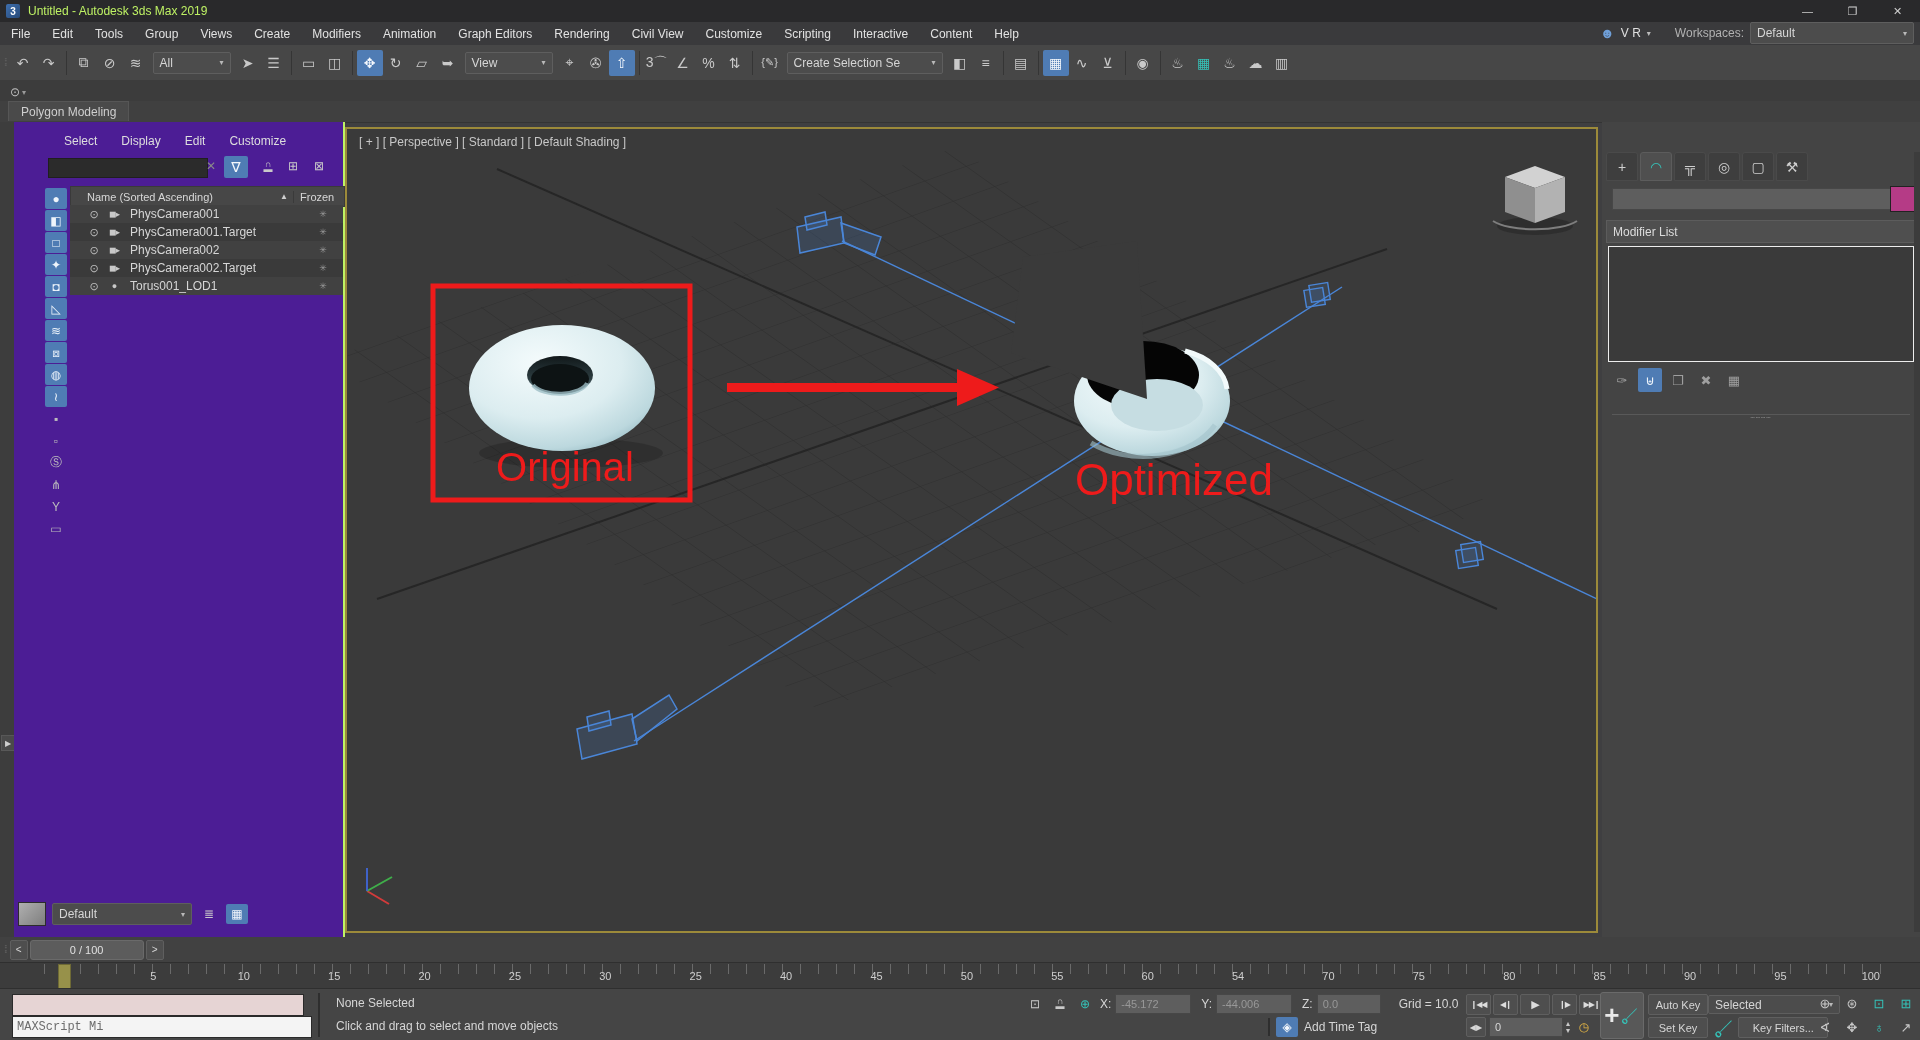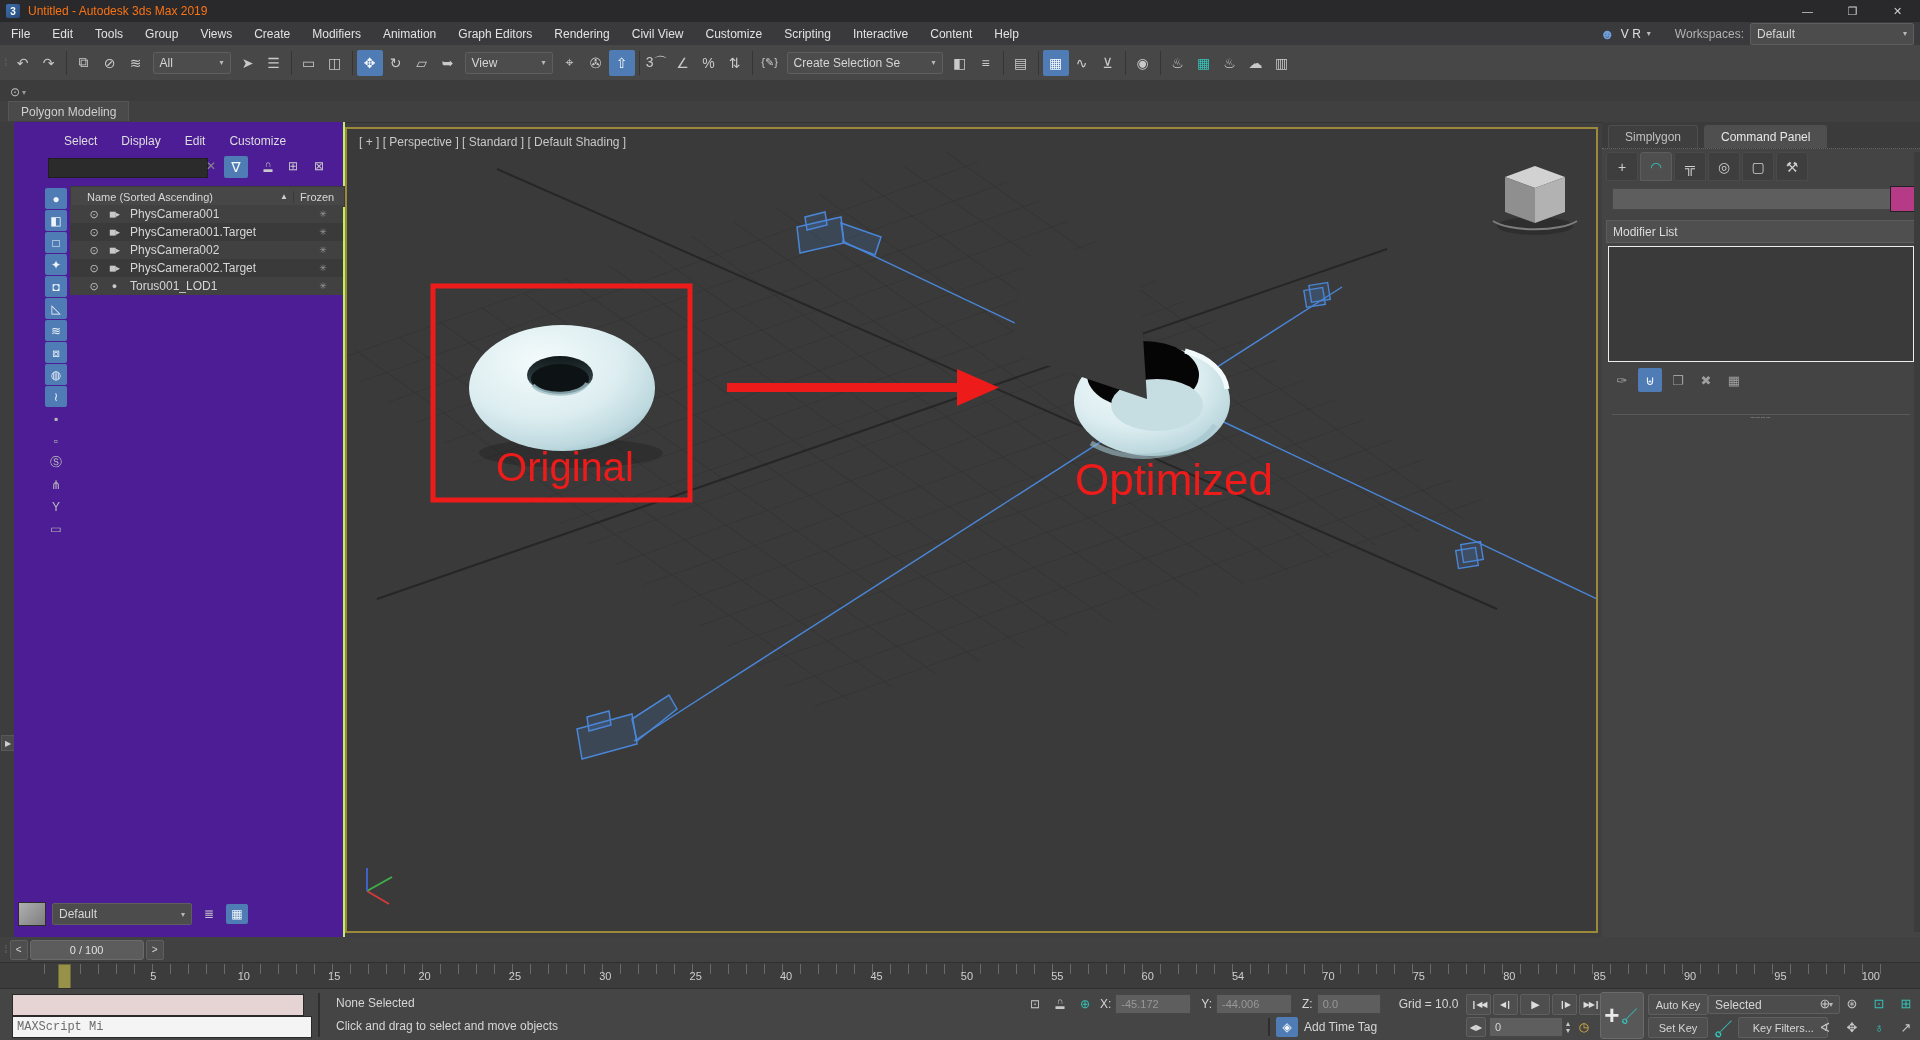--- a/index.html
+++ b/index.html
@@ -18,26 +18,26 @@
       padding:0 6px;color:#d6d6d6;font-size:12px;border-radius:2px;flex:0 0 auto;white-space:nowrap;overflow:hidden}
   .dd .car{margin-left:auto;font-size:8px;color:#b9b9b9;padding-left:8px}
   .btn{background:#4e4e4e;border:1px solid #5f5f5f;border-radius:2px;display:flex;align-items:center;
        justify-content:center;color:#d6d6d6;cursor:default;white-space:nowrap}
   .fld{background:#5e5e5e;border:1px solid #474747;color:#989898;font-size:11px;padding:0 5px;
        display:flex;align-items:center;border-radius:1px}
   .lock{display:flex;flex-direction:column;align-items:center;justify-content:center;line-height:5px;font-size:9px;color:#c9c9c9}
   .keyg{display:inline-block;transform:rotate(-45deg);color:var(--accent-teal);font-size:10px;font-weight:bold}
   
   #titlebar{left:0;top:0;width:1920px;height:22px;background:#29292b;display:flex;align-items:center}
-  #titlebar .ttl{color:#f97316;font-size:12px;margin-left:8px}
+  #titlebar .ttl{color:#bef264;font-size:12px;margin-left:8px}
   .wbtn{width:45px;height:22px;display:flex;align-items:center;justify-content:center;color:#cfcfcf;font-size:11px}
   #applogo{width:14px;height:14px;margin-left:6px;background:linear-gradient(135deg,#3e6fae,#274a79);
            color:#fff;font-size:10px;font-weight:bold;display:flex;align-items:center;justify-content:center;border-radius:2px}
   
-  #menubar{left:0;top:22px;width:1920px;height:23px;background:#3a3a3c;display:flex;align-items:center;border-bottom:3px solid #ef4444}
+  #menubar{left:0;top:22px;width:1920px;height:23px;background:#3a3a3c;display:flex;align-items:flex-start;border-bottom:3px solid #ef4444}
   #menubar .m{padding:0 11px;color:#e2e2e2;font-size:12px;height:23px;display:flex;align-items:center}
   
   #toolbar{left:0;top:45px;width:1920px;height:35px;background:#474747;display:flex;align-items:center;border-bottom:1px solid #353535}
   .grip{color:#5d5d5d;font-size:10px;letter-spacing:-2px;margin:0 4px;flex:0 0 auto}
   .tgrp{display:flex;align-items:center}
   
   #ribbontabs{left:0;top:80px;width:1920px;height:21px;background:#3c3c3c;display:flex;align-items:flex-end}
   #ribbontabs .rt{padding:2px 34px;color:#bdbdbd;font-size:12px}
   #ribbontabs .rt.active{background:#4a4a4a;border:1px solid #5c5c5c;border-bottom:none;color:#eaeaea}
   #polyrow{left:0;top:101px;width:1920px;height:21px;background:#404040;display:flex;align-items:flex-start;border-bottom:1px solid #343434}
@@ -437,25 +437,20 @@
     <g stroke-width="2">
       <line x1="20" y1="762" x2="42" y2="775" stroke="#d23b3b"></line>
       <line x1="20" y1="762" x2="45" y2="748" stroke="#3fae4a"></line>
       <line x1="20" y1="762" x2="20" y2="739" stroke="#3f62c8"></line>
     </g>
   </svg>
   <div id="vplabel" class="abs">[ + ] [ Perspective ] [ Standard ] [ Default Shading ]</div>
 </div>
 
 <div id="cmdpanel" class="abs">
-  <div id="cp-tabs" class="abs">
-
-  <div class="cptab">Simplygon</div>
-      <div class="cptab active">Command Panel</div>
-    </div>
   <div id="cp-icons" class="abs">
 
   <div class="i">+</div>
       <div class="i active">◠</div>
       <div class="i">╦</div>
       <div class="i">◎</div>
       <div class="i">▢</div>
       <div class="i">⚒</div>
     </div>
   <input id="cp-name" class="abs" style="color: rgb(221, 221, 221); font-size: 12px; padding: 0px 5px;">

